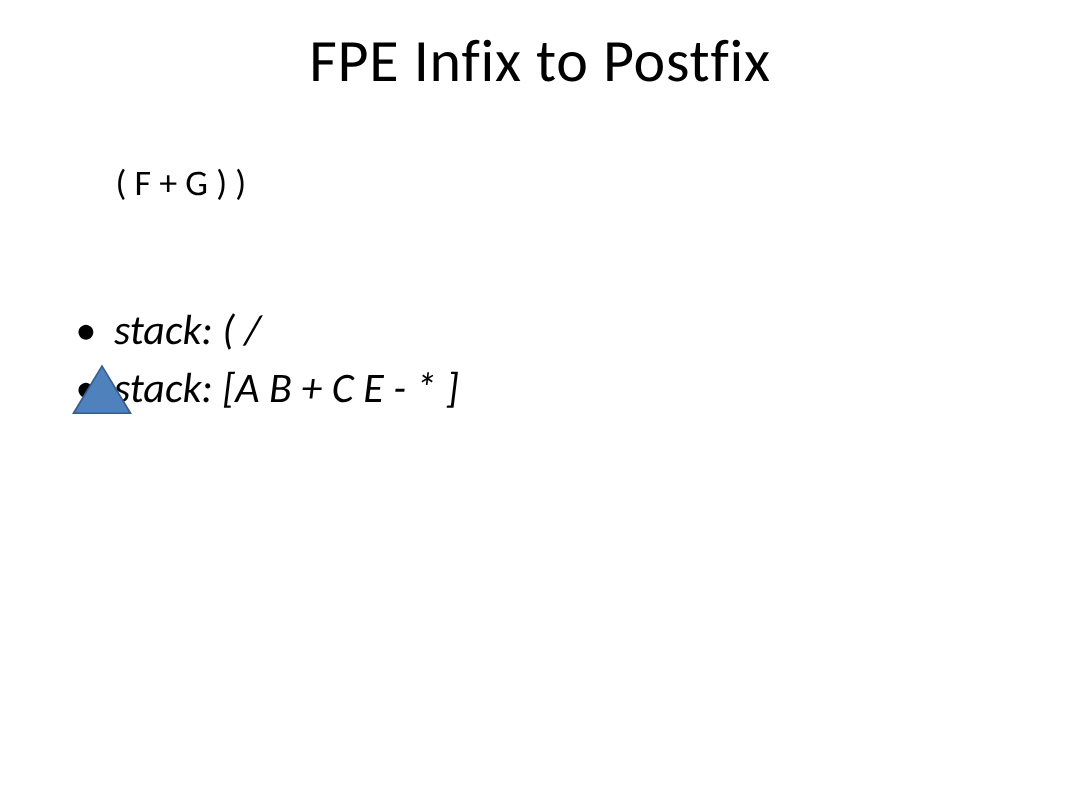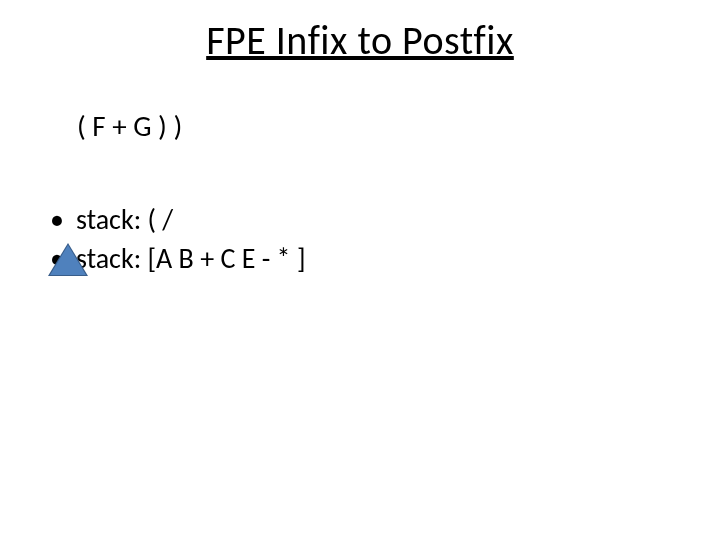--- a/index.html
+++ b/index.html
@@ -19,42 +19,42 @@
   }
   .title {
     position: absolute;
     top: 16px;
     left: 0;
     width: 100%;
     text-align: center;
     font-size: 40px;
     font-weight: 400;
     letter-spacing: 0.5px;
-    text-decoration: underline;
   }
   .expr {
     position: absolute;
     top: 108px;
     left: 77px;
-    font-size: 29px;
+    font-size: 24px;
   }
   .bullets {
     position: absolute;
     top: 200px;
     left: 44px;
     right: 40px;
     margin: 0;
     padding: 0;
     list-style: none;
     font-size: 28px;
   }
   .bullets li {
     position: relative;
     padding-left: 32px;
     line-height: 1.4;
+    font-style: italic;
   }
   .bullets li::before {
     content: "•";
     position: absolute;
     left: 6px;
     top: 0;
     font-size: 28px;
   }
   .triangle {
     position: absolute;

